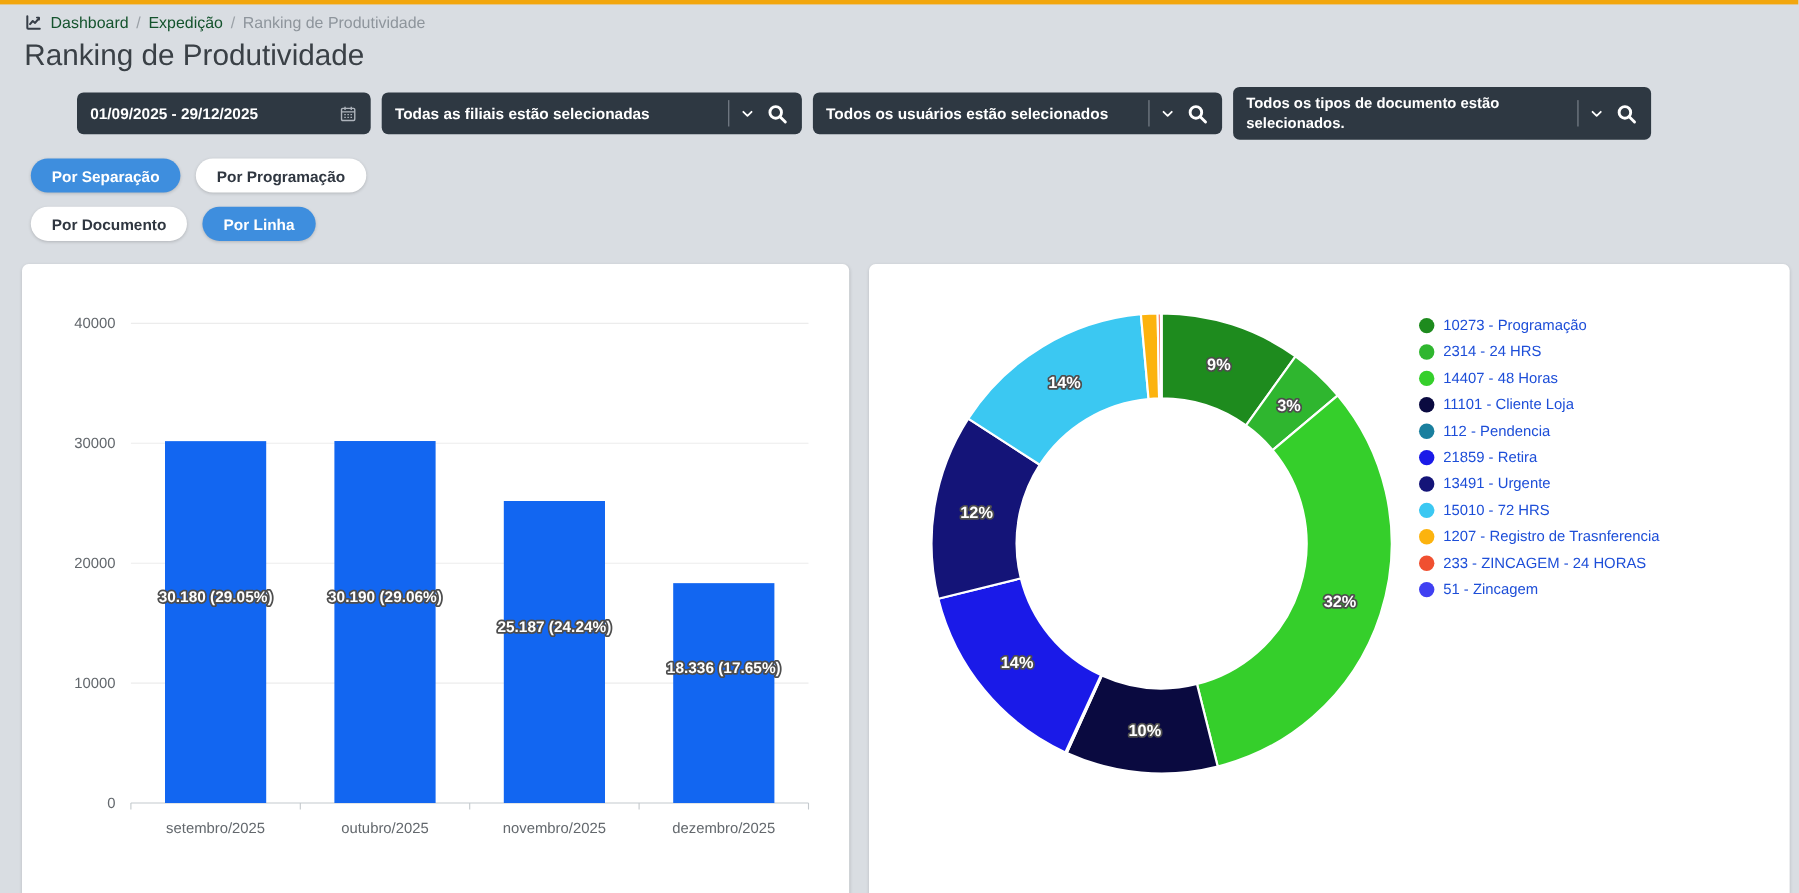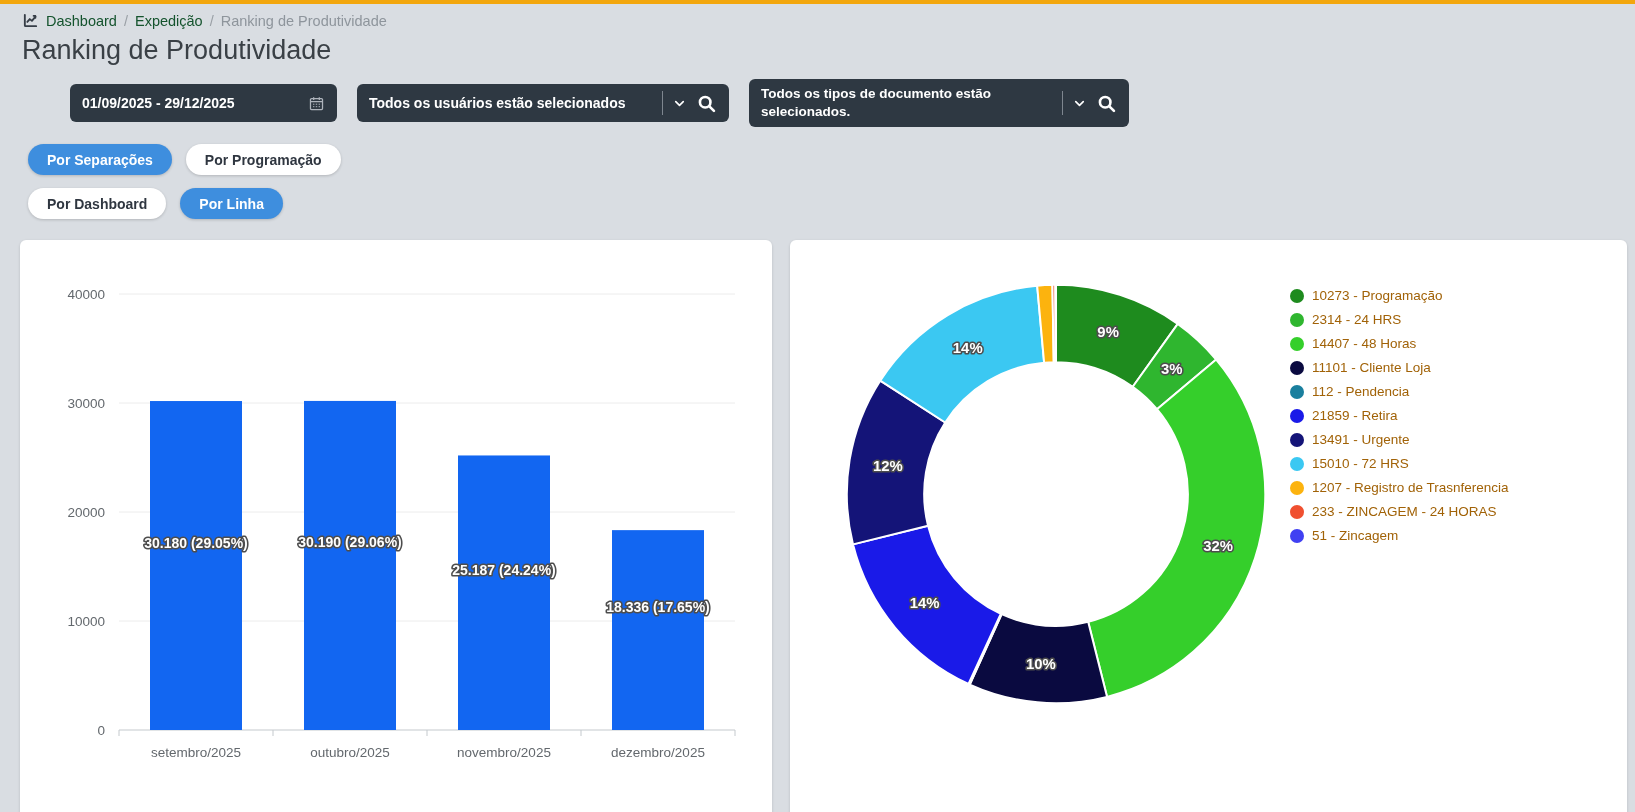--- a/index.html
+++ b/index.html
@@ -15,21 +15,21 @@
   .breadcrumb { display:flex; align-items:center; gap:7px; margin:8px 0 0 22px;
     font-size:14.5px; color:#3e444c; }
   .breadcrumb .sep { color:#9aa0a6; }
   .breadcrumb .crumb { color:#14532d; cursor:pointer; }
   .breadcrumb .crumb.last { color:#8e959c; cursor:default; }
   .crumb-icon svg { display:block; }
 
   .page-title { margin:6px 0 0 22px; font-size:27px; font-weight:400; color:#3a4046; }
 
   
-  .filter-row { display:flex; align-items:center; gap:20px; margin:13px 0 0 22px;padding-left:48px; }
+  .filter-row { display:flex; align-items:center; gap:10px; margin:13px 0 0 22px;padding-left:48px; }
   .fbox { background:#2e3842; border-radius:6px; color:#fff; font-weight:bold;
     font-size:14px; display:flex; align-items:center; height:38px; padding:0 12px; }
   .fbox.date  { width:267px; justify-content:space-between; cursor:pointer; }
   .fbox.select{ gap:9px; cursor:pointer; }
   .fbox .val  { flex:1; }
   .fbox.f1 { width:382px; } .fbox.f2 { width:372px;justify-content:space-between; }
   .fbox.docs { width:380px; height:48px; font-size:13.5px; line-height:1.3; }
   .fbox .divider { width:1px; height:24px; background:#7e868f; }
   .icon-flat { display:flex; align-items:center; justify-content:center; background:none; border:none; padding:0; cursor:pointer; }
 
@@ -55,21 +55,21 @@
   .icon-btn.expand { background:#fff; }
   .icon-btn.collapse { background:#f2661c; }
   .minus-bar { width:13px; height:3.5px; background:#fff; border-radius:2px; }
 
   .card-body { position:relative; }
   #bar-chart-svg { display:block; margin:6px auto 0 auto; }
 
   .donut-wrap { display:flex; }
   #donut-svg { margin:26px 0 0 38px; }
   .legend { margin:48px 0 0 6px; display:flex; flex-direction:column; gap:9px; width:330px; }
-  .legend-item { display:flex; align-items:center; gap:8px; font-size:13.5px; color:#a16207; cursor:pointer; }
+  .legend-item { display:flex; align-items:center; gap:8px; font-size:13.5px; color:#1d4ed8; cursor:pointer; }
   .legend-dot { width:14px; height:14px; border-radius:50%; flex:0 0 auto; }
 </style>
 </head>
 <body>
 
 <div class="top-strip"></div>
 
 <div class="breadcrumb">
   <span class="crumb-icon">
     <svg width="17" height="17" viewBox="0 0 24 24" fill="none" stroke="#363d47" stroke-width="2.6" stroke-linecap="round" stroke-linejoin="round">
@@ -92,60 +92,75 @@
     <span class="val">01/09/2025 - 29/12/2025</span>
     <span class="icon-flat">
       <svg width="17" height="17" viewBox="0 0 24 24" fill="none" stroke="#aeb4bc" stroke-width="1.8">
         <rect x="3.5" y="5" width="17" height="15.5" rx="1.5"></rect>
         <path d="M8 3v4M16 3v4M3.5 9.5h17"></path>
         <path d="M7 13h2M11 13h2M15 13h2M7 16.5h2M11 16.5h2M15 16.5h2" stroke-width="1.4"></path>
       </svg>
     </span>
   </div>
 
-
-  <div class="fbox select f2">
-    <span class="val">Todos os usuários estão selecionados</span>
+  <div class="fbox select f1">
+    <span class="val">Todas as filiais estão selecionadas</span>
     <span class="divider"></span>
     <span class="icon-flat">
       <svg width="15" height="15" viewBox="0 0 24 24" fill="none" stroke="#fff" stroke-width="2.6" stroke-linecap="round" stroke-linejoin="round">
           <path d="M6 9l6 6 6-6"></path>
         </svg>
     </span>
     <button class="icon-flat">
       <svg width="21" height="21" viewBox="0 0 24 24" fill="none" stroke="#fff" stroke-width="3" stroke-linecap="round">
         <circle cx="10.5" cy="10.5" r="6"></circle>
           <path d="M15 15l5.5 5.5"></path>
       </svg>
     </button>
   </div>
 
-  <div class="fbox select docs">
-    <span class="val">Todos os tipos de documento estão selecionados.</span>
+  <div class="fbox select f2">
+    <span class="val">Todos os usuários estão selecionados</span>
     <span class="divider"></span>
     <span class="icon-flat">
       <svg width="15" height="15" viewBox="0 0 24 24" fill="none" stroke="#fff" stroke-width="2.6" stroke-linecap="round" stroke-linejoin="round">
           <path d="M6 9l6 6 6-6"></path>
         </svg>
     </span>
     <button class="icon-flat">
       <svg width="21" height="21" viewBox="0 0 24 24" fill="none" stroke="#fff" stroke-width="3" stroke-linecap="round">
         <circle cx="10.5" cy="10.5" r="6"></circle>
           <path d="M15 15l5.5 5.5"></path>
       </svg>
     </button>
   </div>
+
+  <div class="fbox select docs">
+    <span class="val">Todos os tipos de documento estão selecionados.</span>
+    <span class="divider"></span>
+    <span class="icon-flat">
+      <svg width="15" height="15" viewBox="0 0 24 24" fill="none" stroke="#fff" stroke-width="2.6" stroke-linecap="round" stroke-linejoin="round">
+          <path d="M6 9l6 6 6-6"></path>
+        </svg>
+    </span>
+    <button class="icon-flat">
+      <svg width="21" height="21" viewBox="0 0 24 24" fill="none" stroke="#fff" stroke-width="3" stroke-linecap="round">
+        <circle cx="10.5" cy="10.5" r="6"></circle>
+          <path d="M15 15l5.5 5.5"></path>
+      </svg>
+    </button>
+  </div>
 </div>
 
 <div class="pill-row">
-  <button class="pill active">Por Separações</button>
+  <button class="pill active">Por Separação</button>
   <button class="pill">Por Programação</button>
 </div>
 <div class="pill-row second">
-  <button class="pill">Por Dashboard</button>
+  <button class="pill">Por Documento</button>
   <button class="pill active">Por Linha</button>
 </div>
 
 <div class="cards">
 
   <div class="card left">
     <div class="card-body">
       <svg id="bar-chart-svg" width="730" height="540" viewBox="0 0 730 540">
           <line x1="88" x2="704" y1="484" y2="484" stroke="#c4c9cd" stroke-width="1"></line>
           <text x="74" y="488.5" text-anchor="end" fill="#63686d" font-size="13.5" font-family="&quot;Liberation Sans&quot;, sans-serif">0</text>

